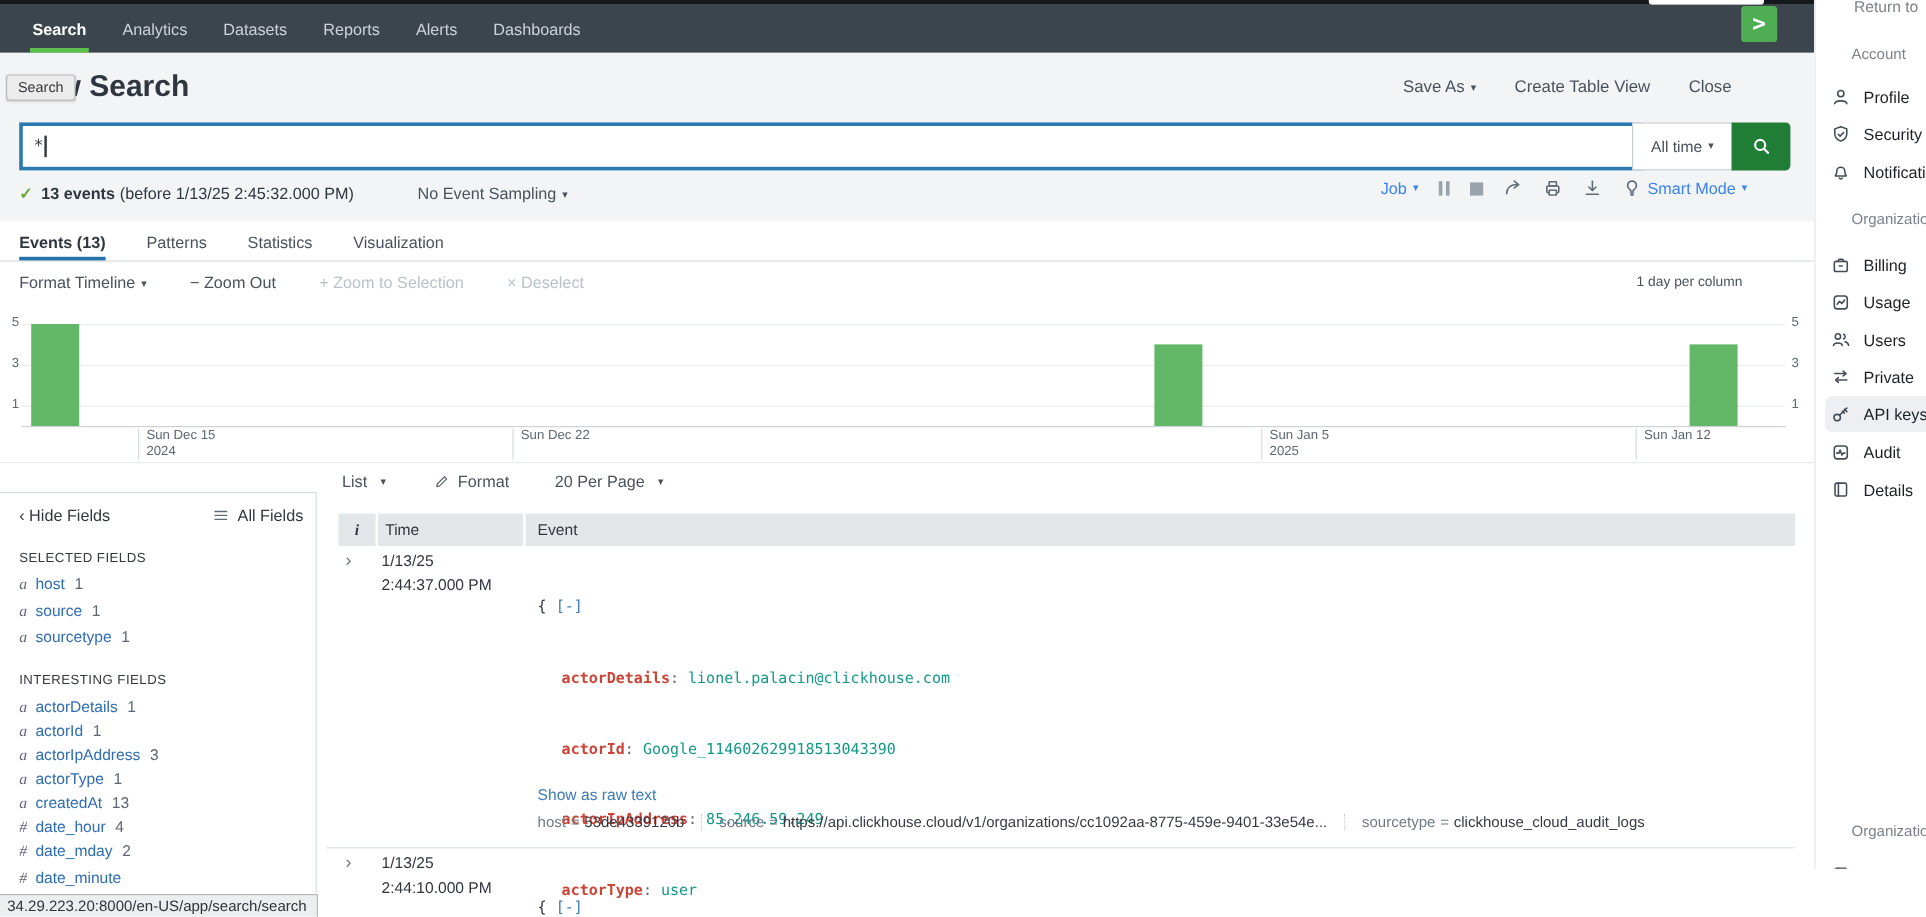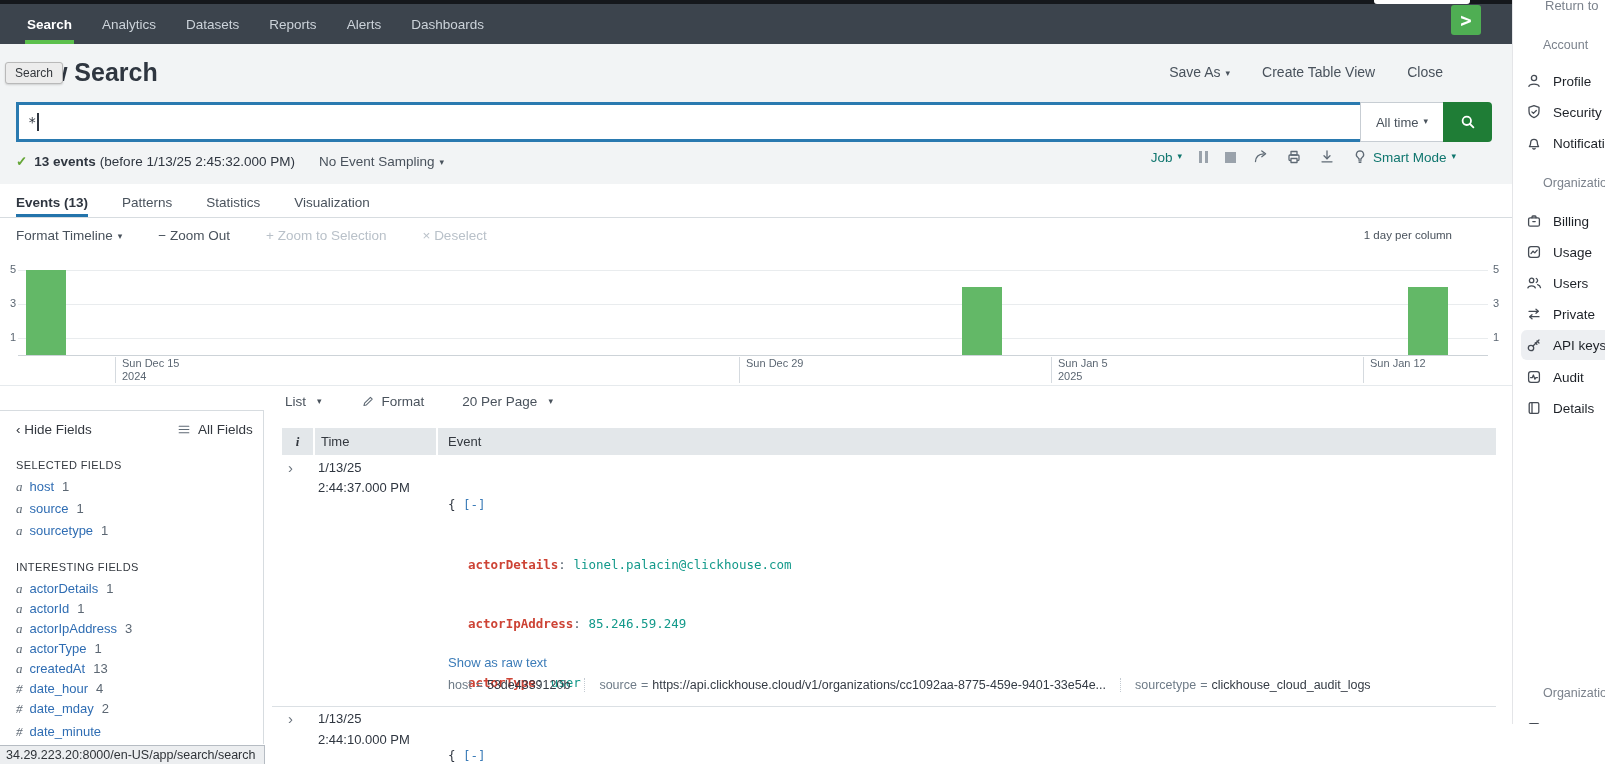--- a/index.html
+++ b/index.html
@@ -27,22 +27,22 @@
              font-family:"DejaVu Sans Mono",monospace;font-size:14px;display:flex;align-items:center;padding-left:9px}
   #query-caret{display:inline-block;width:1.5px;height:18px;background:#2f3640;margin-left:1px}
   #time-range{position:absolute;left:1360px;top:102px;width:82px;height:38px;background:#fff;border:1px solid #c7cdd3;
               display:flex;align-items:center;justify-content:center;font-size:13px;color:#49525c;cursor:pointer}
   #search-btn{position:absolute;left:1443px;top:102px;width:49px;height:40px;background:#1f7d36;border-radius:0 4px 4px 0;
               display:flex;align-items:center;justify-content:center;cursor:pointer}
   
   #job-left{position:absolute;left:16px;top:153px;display:flex;align-items:center;font-size:13.5px;color:#2f3640}
   #job-left .chk{color:#65a637;font-weight:bold;margin-right:7px}
   #job-left .cnt{font-weight:bold;margin-right:4px}
-  #sampling{margin-left:24px;color:#49525c;cursor:pointer}
-  #job-right{position:absolute;right:56px;top:149px;display:flex;align-items:center;gap:17px;font-size:13.5px;color:#0f766e}
+  #sampling{margin-left:53px;color:#49525c;cursor:pointer}
+  #job-right{position:absolute;right:56px;top:149px;display:flex;align-items:center;gap:17px;font-size:13.5px;color:#3b82f6}
   .icbtn{display:flex;align-items:center;cursor:pointer}
   .pausebars{display:flex;gap:3px}
   .pausebars i{width:3px;height:12px;background:#9aa2ab}
   .stopsq{width:11px;height:11px;background:#9aa2ab}
   
   #tabs{position:absolute;left:0;top:188px;width:1512px;height:30px;border-bottom:1px solid #d7dce0;display:flex;gap:34px;padding-left:16px;box-sizing:border-box}
   .tab{position:relative;font-size:13.5px;color:#49525c;display:flex;align-items:center;cursor:pointer}
   .tab.active{color:#2f3640;font-weight:bold}
   .tab.active::after{content:"";position:absolute;left:0;right:0;bottom:0;height:3px;background:#2374ab}
   
@@ -221,22 +221,22 @@
   <div class="yl" style="left:6px;top:263px">5</div>
   <div class="yl" style="left:6px;top:297px">3</div>
   <div class="yl" style="left:6px;top:331px">1</div>
   <div class="yl" style="left:1493px;top:263px;text-align:left">5</div>
   <div class="yl" style="left:1493px;top:297px;text-align:left">3</div>
   <div class="yl" style="left:1493px;top:331px;text-align:left">1</div>
   <div class="xtick" style="left:115px">
       <div>Sun Dec 15</div>
       <div>2024</div>
     </div>
-  <div class="xtick" style="left:739px">
-      <div>Sun Dec 29</div>
+  <div class="xtick" style="left:427px">
+      <div>Sun Dec 22</div>
       <div></div>
     </div>
   <div class="xtick" style="left:1051px">
       <div>Sun Jan 5</div>
       <div>2025</div>
     </div>
   <div class="xtick" style="left:1363px;width:120px">
       <div>Sun Jan 12</div>
       <div></div>
     </div>
@@ -288,20 +288,21 @@
   <div class="hcell" id="h-info">i</div>
   <div class="hcell" id="h-time">Time</div>
   <div class="hcell" id="h-event">Event</div>
 
   <div class="expander" style="top:461px">›</div>
   <div class="tcell" style="top:460px">1/13/25</div>
   <div class="tcell" style="top:480px">2:44:37.000 PM</div>
   <div class="json" style="top:456px">
     <div class="jl"><span class="jbrace">{</span> <span class="jmark">[-]</span></div>
     <div class="jl jind"><span class="jkey">actorDetails</span><span class="jcolon">:</span> <span class="jval">lionel.palacin@clickhouse.com</span></div>
+    <div class="jl jind"><span class="jkey">actorId</span><span class="jcolon">:</span> <span class="jval">Google_114602629918513043390</span></div>
     <div class="jl jind"><span class="jkey">actorIpAddress</span><span class="jcolon">:</span> <span class="jval">85.246.59.249</span></div>
     <div class="jl jind"><span class="jkey">actorType</span><span class="jcolon">:</span> <span class="jval">user</span></div>
     
     
     
     
     
   </div>
   <div class="rawlink" style="top:655px">Show as raw text</div>
   <div class="metarow" style="top:678px">

